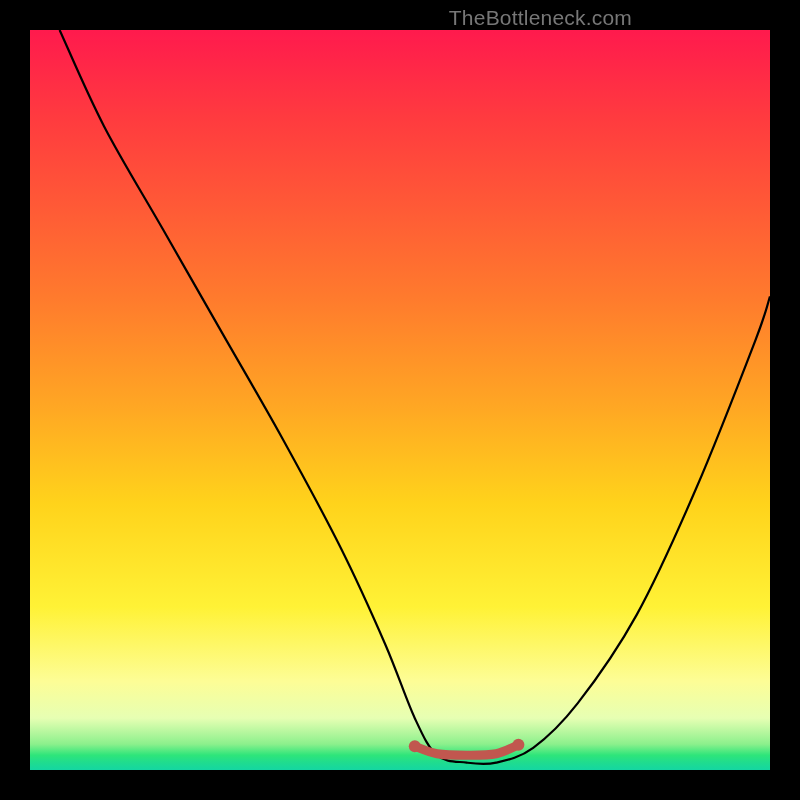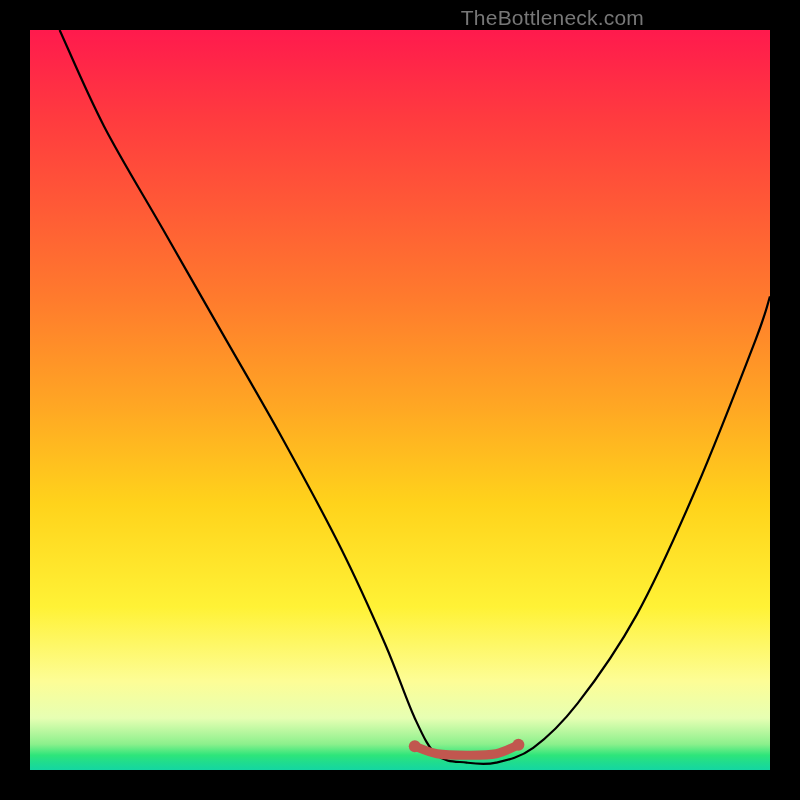--- a/index.html
+++ b/index.html
@@ -11,21 +11,20 @@
     overflow: hidden;
     font-family: Arial, Helvetica, sans-serif;
   }
   .frame {
     position: absolute;
     left: 0;
     top: 0;
     width: 646px;
     height: 800px;
     background: #000;
-    padding-left: 12px;
   }
   .plot {
     position: absolute;
     
     left: 30px;
     top: 30px;
     width: 740px;
     height: 740px;
     
     background: linear-gradient(to bottom,

